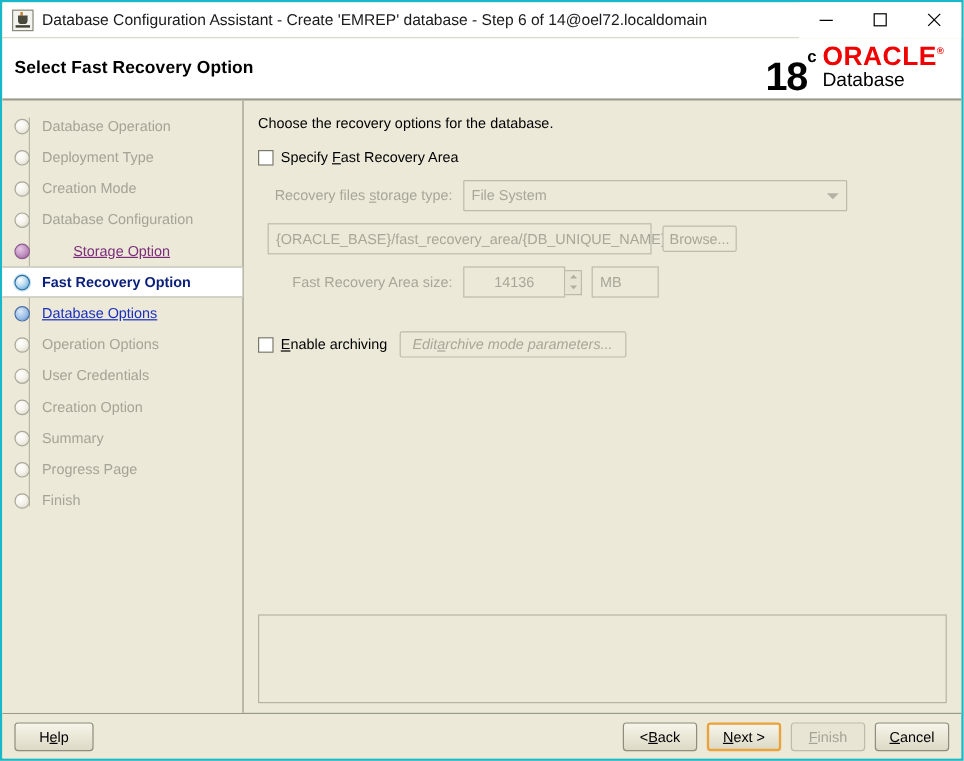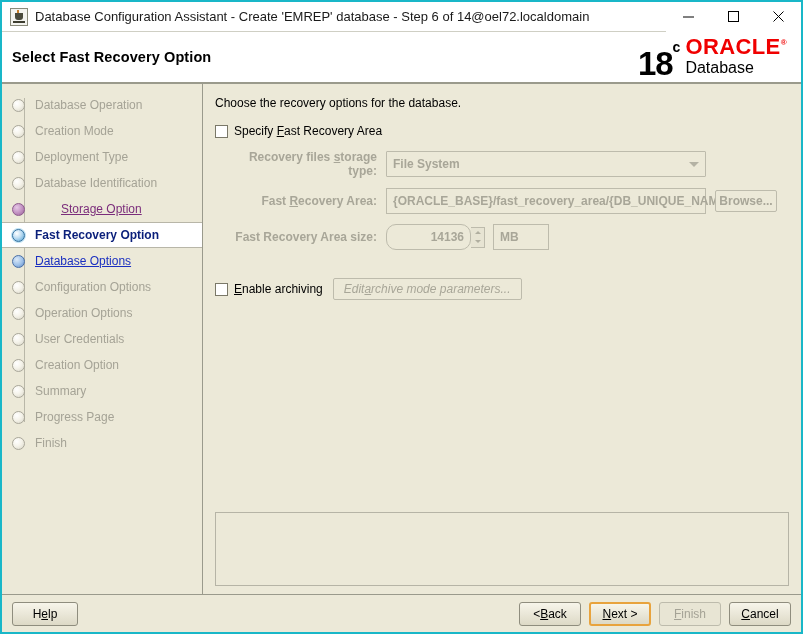--- a/index.html
+++ b/index.html
@@ -134,21 +134,21 @@
     background:#ece9d8;box-sizing:border-box;padding:10px 10px 0 10px;min-width:0;
   }
   .intro{font-size:12px;color:#000;margin:2px 0 14px 2px;}
   .chk-row{display:flex;align-items:center;margin:0 0 12px 2px;}
   .checkbox{
     width:13px;height:13px;flex:0 0 13px;box-sizing:border-box;
     background:#ffffff;border:1px solid #7a7868;margin-right:6px;
   }
   .chk-label{font-size:12px;color:#000;}
   u.mn{text-decoration:underline;}
-  .form{margin-left:10px;font-weight:bold;}
+  .form{margin-left:10px;}
   .frow{display:flex;align-items:center;margin-bottom:10px;}
   .flabel{
     width:163px;flex:0 0 163px;text-align:right;padding-right:9px;
     font-size:12px;color:#a8a698;box-sizing:border-box;
   }
   .field-dis{
     background:#ece9d8;border:1px solid #bdbbac;box-sizing:border-box;
     color:#a8a698;font-size:12px;display:flex;align-items:center;
     padding:12px 6px;height:21px;
   }
@@ -161,21 +161,21 @@
   }
   .txtfield{width:320px;flex:0 0 320px;}
   .btn-dis{
     background:#ece9d8;border:1px solid #bdbbac;color:#a8a698;font-size:12px;
     height:22px;display:inline-flex;align-items:center;justify-content:center;
     box-sizing:border-box;padding:0 10px;border-radius:2px;
   }
   .browse{width:62px;flex:0 0 62px;margin-left:9px;}
   .spin-wrap{display:flex;align-items:center;}
   .spin{
-    width:85px;flex:0 0 85px;justify-content:flex-end;border-radius:10px;
+    width:85px;flex:0 0 85px;justify-content:center;
   }
   .spin-btns{
     width:14px;flex:0 0 14px;height:21px;display:flex;flex-direction:column;
     border:1px solid #bdbbac;border-left:none;box-sizing:border-box;background:#e7e4d3;
   }
   .spin-btns div{
     flex:1 1 50%;display:flex;align-items:center;justify-content:center;
   }
   .sp-up{width:0;height:0;border-left:3px solid transparent;border-right:3px solid transparent;border-bottom:3px solid #b0ae9f;}
   .sp-dn{width:0;height:0;border-left:3px solid transparent;border-right:3px solid transparent;border-top:3px solid #b0ae9f;}
@@ -256,45 +256,41 @@
 
     <div class="sidebar">
       <div class="nav-line"></div>
 
       <div class="nav-item">
         <span class="bullet done"></span>
         <span class="nav-label disabled">Database Operation</span>
       </div>
       <div class="nav-item">
         <span class="bullet done"></span>
+        <span class="nav-label disabled">Deployment Type</span>
+      </div>
+      <div class="nav-item">
+        <span class="bullet done"></span>
         <span class="nav-label disabled">Creation Mode</span>
       </div>
       <div class="nav-item">
         <span class="bullet done"></span>
-        <span class="nav-label disabled">Deployment Type</span>
-      </div>
-      <div class="nav-item">
-        <span class="bullet done"></span>
-        <span class="nav-label disabled">Database Identification</span>
+        <span class="nav-label disabled">Database Configuration</span>
       </div>
       <div class="nav-item">
         <span class="bullet visited"></span>
         <span class="nav-label visited-link">Storage Option</span>
       </div>
       <div class="nav-item current">
         <span class="bullet active"></span>
         <span class="nav-label current-label">Fast Recovery Option</span>
       </div>
       <div class="nav-item">
         <span class="bullet next"></span>
         <span class="nav-label link">Database Options</span>
-      </div>
-      <div class="nav-item">
-        <span class="bullet done"></span>
-        <span class="nav-label disabled">Configuration Options</span>
       </div>
       <div class="nav-item">
         <span class="bullet done"></span>
         <span class="nav-label disabled">Operation Options</span>
       </div>
       <div class="nav-item">
         <span class="bullet done"></span>
         <span class="nav-label disabled">User Credentials</span>
       </div>
       <div class="nav-item">
@@ -328,21 +324,20 @@
 
         <div class="frow">
           <div class="flabel"><span>Recovery files </span><u class="mn">s</u><span>torage type:</span></div>
           <div class="field-dis combo">
             <span>File System</span>
             <span class="arrow"></span>
           </div>
         </div>
 
         <div class="frow">
-          <div class="flabel"><span>Fast </span><u class="mn">R</u><span>ecovery Area:</span></div>
           <div class="field-dis txtfield">
             <span>{ORACLE_BASE}/fast_recovery_area/{DB_UNIQUE_NAME}</span>
           </div>
           <div class="btn-dis browse">
             <span>Browse...</span>
           </div>
         </div>
 
         <div class="frow">
           <div class="flabel">Fast Recovery Area size:</div>

